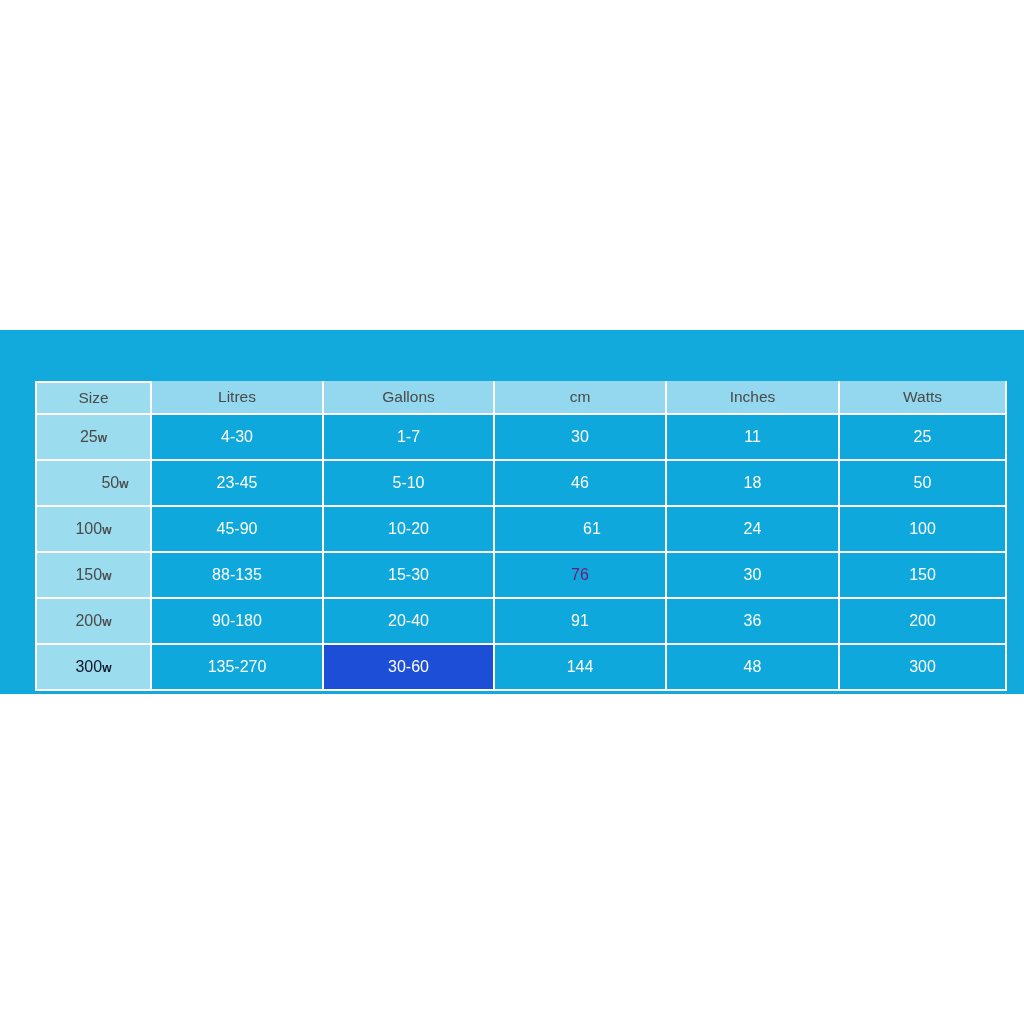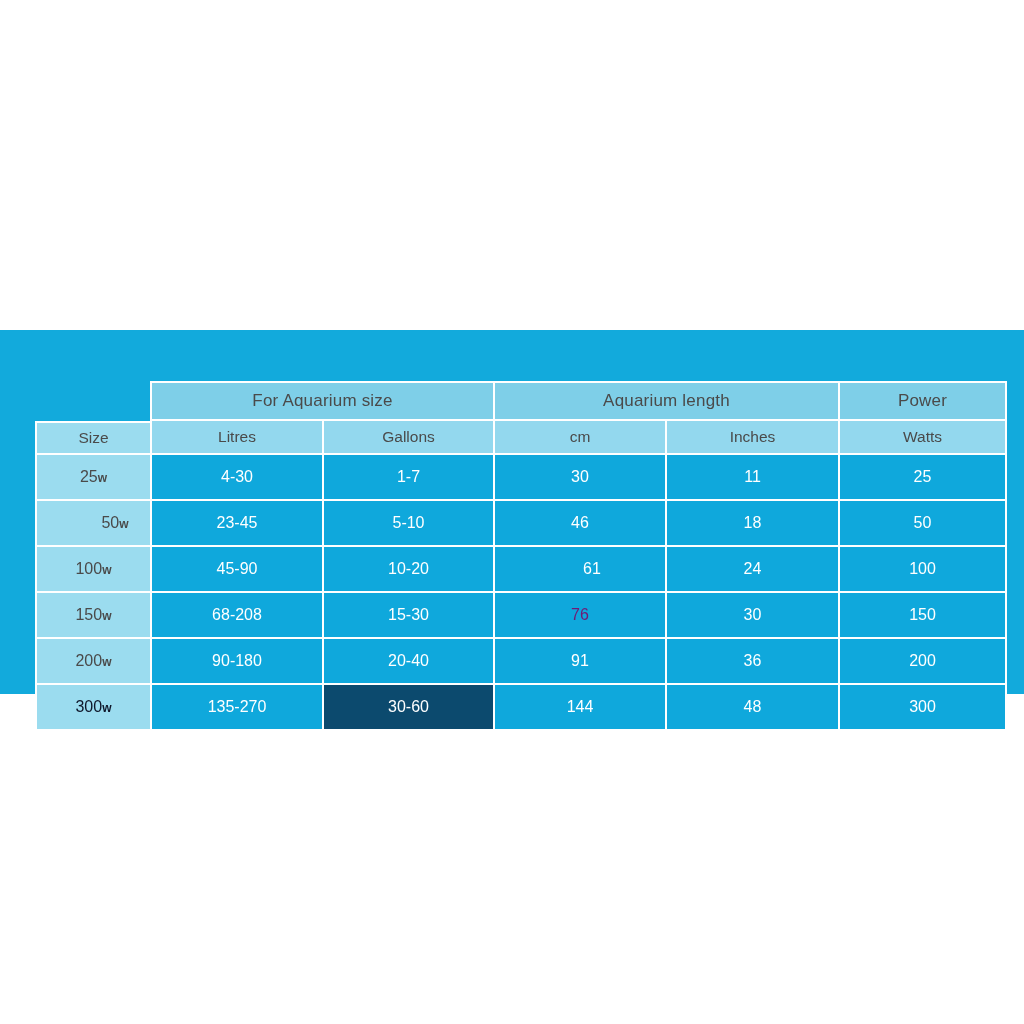--- a/index.html
+++ b/index.html
@@ -131,26 +131,20 @@
   <colgroup>
     <col style="width:115px">
     <col style="width:172px">
     <col style="width:171px">
     <col style="width:172px">
     <col style="width:173px">
     <col style="width:169px">
   </colgroup>
   <thead>
     <tr>
-      <th class="corner-spacer"></th>
-      <th class="group-head" colspan="2" style="background: rgb(126, 207, 232); color: rgb(74, 74, 74);">For Aquarium size</th>
-      <th class="group-head" colspan="2" style="background: rgb(126, 207, 232); color: rgb(74, 74, 74);">Aquarium length</th>
-      <th class="group-head last" style="background: rgb(126, 207, 232); color: rgb(74, 74, 74);">Power</th>
-    </tr>
-    <tr>
       <th class="sub-head size-head" style="background: rgb(155, 220, 239); color: rgb(74, 74, 74);">Size</th>
       <th class="sub-head" style="background: rgb(147, 216, 238); color: rgb(74, 74, 74);">Litres</th>
       <th class="sub-head" style="background: rgb(147, 216, 238); color: rgb(74, 74, 74);">Gallons</th>
       <th class="sub-head" style="background: rgb(147, 216, 238); color: rgb(74, 74, 74);">cm</th>
       <th class="sub-head" style="background: rgb(147, 216, 238); color: rgb(74, 74, 74);">Inches</th>
       <th class="sub-head last" style="background: rgb(147, 216, 238); color: rgb(74, 74, 74);">Watts</th>
     </tr>
   </thead>
   <tbody id="table-body">
 
@@ -173,36 +167,36 @@
       <tr>
         <td class="size-cell" style="background: rgb(155, 220, 239); color: rgb(74, 74, 74);"><span>100</span><span class="wsuffix">w</span></td>
         <td class="data-cell" style="background: rgb(15, 168, 220); color: rgb(255, 255, 255);">45-90</td>
         <td class="data-cell" style="background: rgb(15, 168, 220); color: rgb(255, 255, 255);">10-20</td>
         <td class="data-cell" style="background: rgb(15, 168, 220); color: rgb(255, 255, 255); padding-left: 24px;">61</td>
         <td class="data-cell" style="background: rgb(15, 168, 220); color: rgb(255, 255, 255);">24</td>
         <td class="data-cell last" style="background: rgb(15, 168, 220); color: rgb(255, 255, 255);">100</td>
       </tr>
       <tr>
         <td class="size-cell" style="background: rgb(155, 220, 239); color: rgb(74, 74, 74);"><span>150</span><span class="wsuffix">w</span></td>
-        <td class="data-cell" style="background: rgb(15, 168, 220); color: rgb(255, 255, 255);">68-208</td>
+        <td class="data-cell" style="background: rgb(15, 168, 220); color: rgb(255, 255, 255);">88-135</td>
         <td class="data-cell" style="background: rgb(15, 168, 220); color: rgb(255, 255, 255);">15-30</td>
         <td class="data-cell" style="background: rgb(15, 168, 220); color: #701a75;">76</td>
         <td class="data-cell" style="background: rgb(15, 168, 220); color: rgb(255, 255, 255);">30</td>
         <td class="data-cell last" style="background: rgb(15, 168, 220); color: rgb(255, 255, 255);">150</td>
       </tr>
       <tr>
         <td class="size-cell" style="background: rgb(155, 220, 239); color: rgb(74, 74, 74);"><span>200</span><span class="wsuffix">w</span></td>
         <td class="data-cell" style="background: rgb(15, 168, 220); color: rgb(255, 255, 255);">90-180</td>
         <td class="data-cell" style="background: rgb(15, 168, 220); color: rgb(255, 255, 255);">20-40</td>
         <td class="data-cell" style="background: rgb(15, 168, 220); color: rgb(255, 255, 255);">91</td>
         <td class="data-cell" style="background: rgb(15, 168, 220); color: rgb(255, 255, 255);">36</td>
         <td class="data-cell last" style="background: rgb(15, 168, 220); color: rgb(255, 255, 255);">200</td>
       </tr>
       <tr class="last-row">
         <td class="size-cell" style="background: rgb(155, 220, 239); color: #0f172a;"><span>300</span><span class="wsuffix">w</span></td>
         <td class="data-cell" style="background: rgb(15, 168, 220); color: rgb(255, 255, 255);">135-270</td>
-        <td class="data-cell" style="background: #0c4a6e; color: rgb(255, 255, 255); text-align: center;">30-60</td>
+        <td class="data-cell" style="background: #1d4ed8; color: rgb(255, 255, 255); text-align: center;">30-60</td>
         <td class="data-cell" style="background: rgb(15, 168, 220); color: rgb(255, 255, 255);">144</td>
         <td class="data-cell" style="background: rgb(15, 168, 220); color: rgb(255, 255, 255);">48</td>
         <td class="data-cell last" style="background: rgb(15, 168, 220); color: rgb(255, 255, 255);">300</td>
       </tr>
     </tbody>
 </table>
 
 </body></html>

